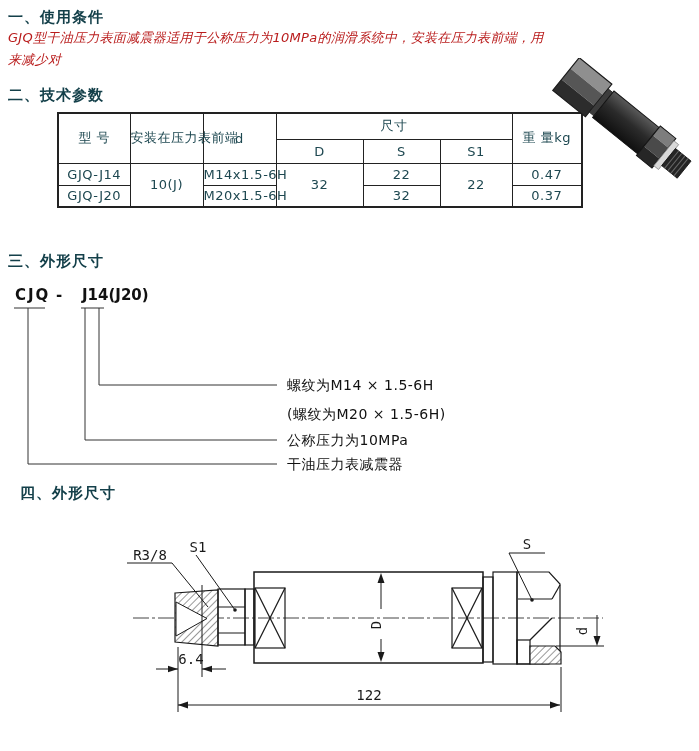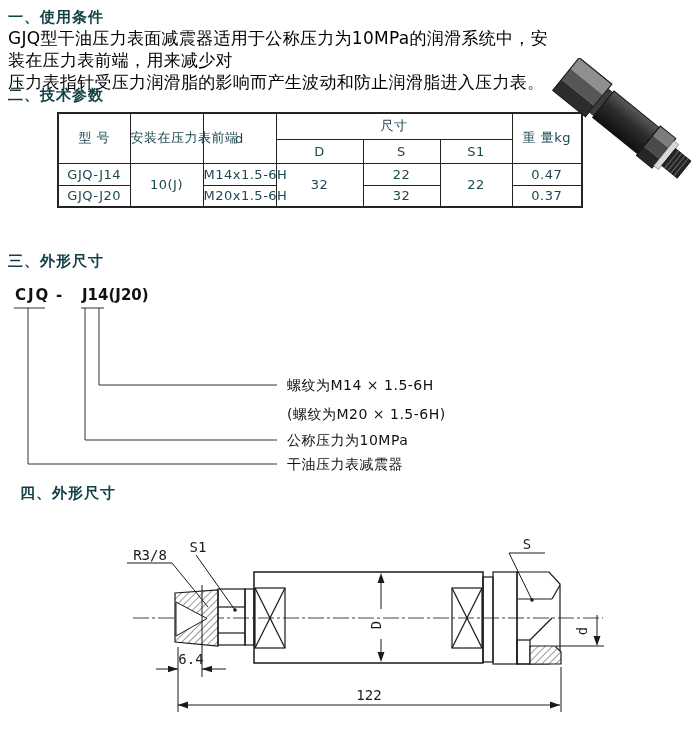--- a/index.html
+++ b/index.html
@@ -1,42 +1,41 @@
 <!DOCTYPE html>
 <html><head>
 <meta charset="utf-8">
 <style>
   html,body{margin:0;padding:0;background:#ffffff;}
   .page{
     position:relative;width:699px;height:751px;background:#ffffff;
-    font-family:"DejaVu Sans",sans-serif;color:#1d4750;overflow:hidden;
+    font-family:"DejaVu Sans",sans-serif;color:#1d4750;overflow:hidden;border-radius:18px;
   }
   .abs{position:absolute;}
   .h{font-size:15px;font-weight:bold;color:#14404a;letter-spacing:1px;white-space:nowrap;}
-  .para{font-size:17px;line-height:22px;color:#000000;width:540px;letter-spacing:.3px;}
+  .para{font-size:13px;line-height:22px;color:#b91c1c;width:540px;letter-spacing:.3px;font-style:italic;}
   table.spec{border-collapse:collapse;table-layout:fixed;width:524px;background:#fff;}
   table.spec td{
     border:1px solid #222;text-align:center;vertical-align:middle;
     font-size:13px;color:#1d4750;padding:0;letter-spacing:.5px;white-space:nowrap;
   }
   table.spec{border:2px solid #222;}
   svg text{fill:#111;}
   .dwg text{font-family:"DejaVu Sans Mono","DejaVu Sans",monospace;font-size:14px;fill:#1a1a1a;}
   .mdl text.big{font-family:"DejaVu Sans",sans-serif;font-weight:bold;font-size:15px;fill:#111;}
   .mdl text.co{font-family:"DejaVu Sans",sans-serif;font-size:14px;fill:#111;letter-spacing:.5px;}
 </style>
 </head>
 <body>
 
 <div class="page">
 
   <div class="abs h" style="left:8px;top:8px;">一、使用条件</div>
   <div class="abs para" style="left:8px;top:27px;">
     <div>GJQ型干油压力表面减震器适用于公称压力为10MPa的润滑系统中，安装在压力表前端，用来减少对</div>
-    <div>压力表指针受压力润滑脂的影响而产生波动和防止润滑脂进入压力表。</div>
   </div>
 
   <div class="abs h" style="left:8px;top:86px;">二、技术参数</div>
 
   <table class="spec abs" style="left:13px;top:112px;margin-left:44px;">
     <colgroup>
       <col style="width:72px">
         <col style="width:73px">
         <col style="width:73px">
       <col style="width:87px">

